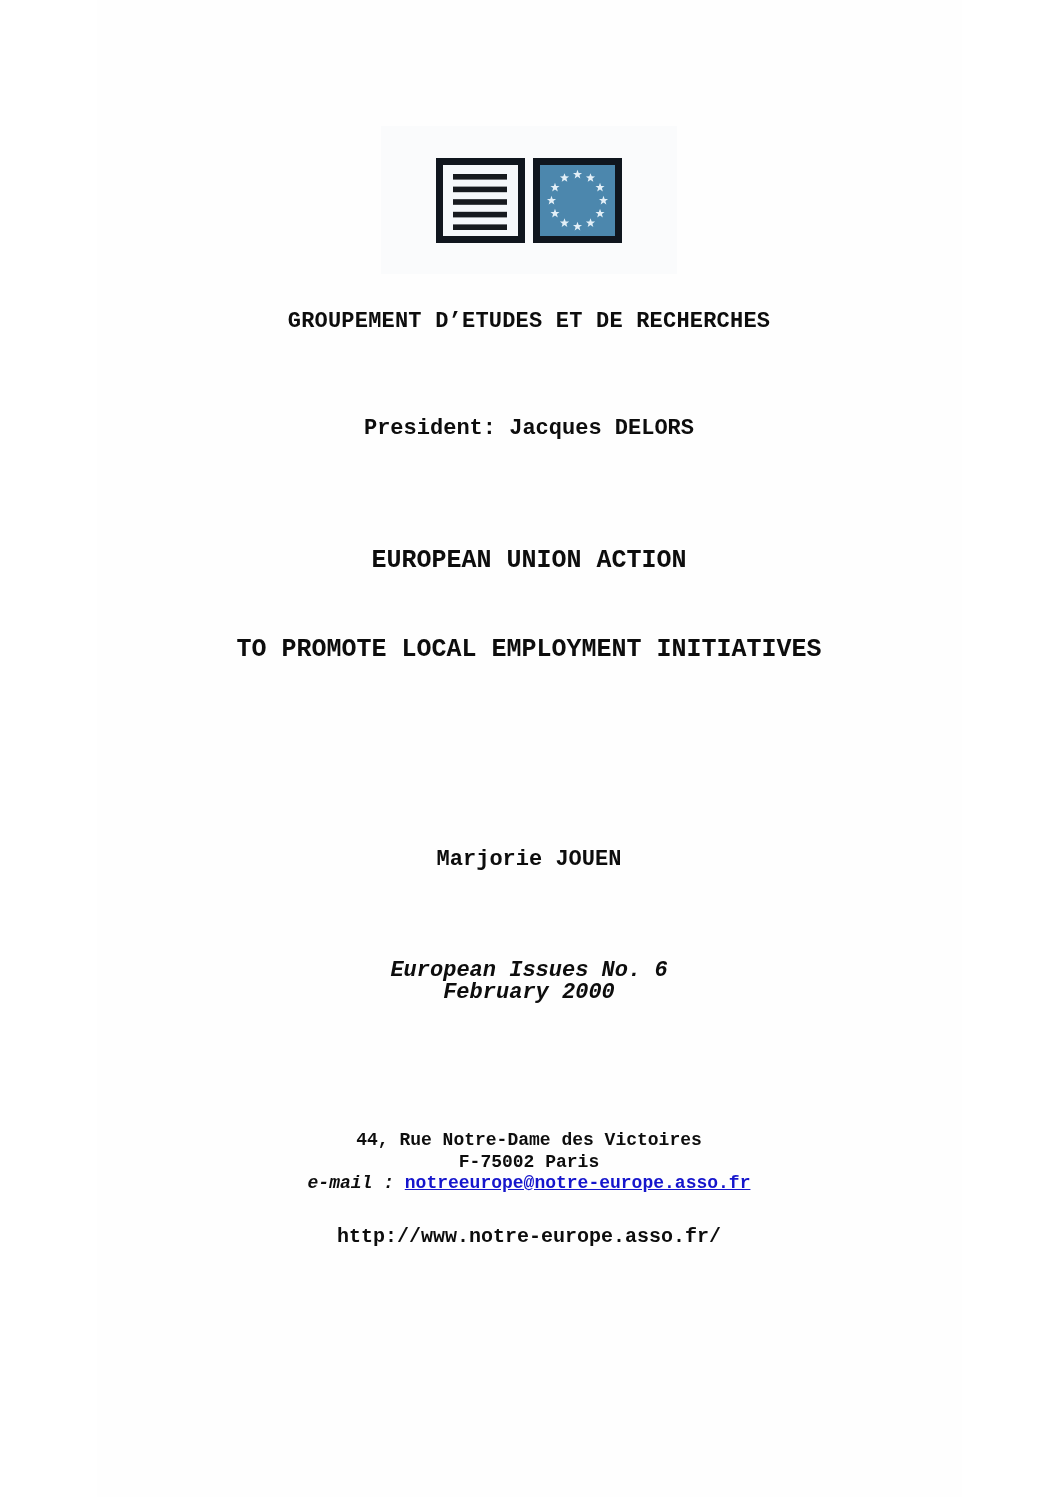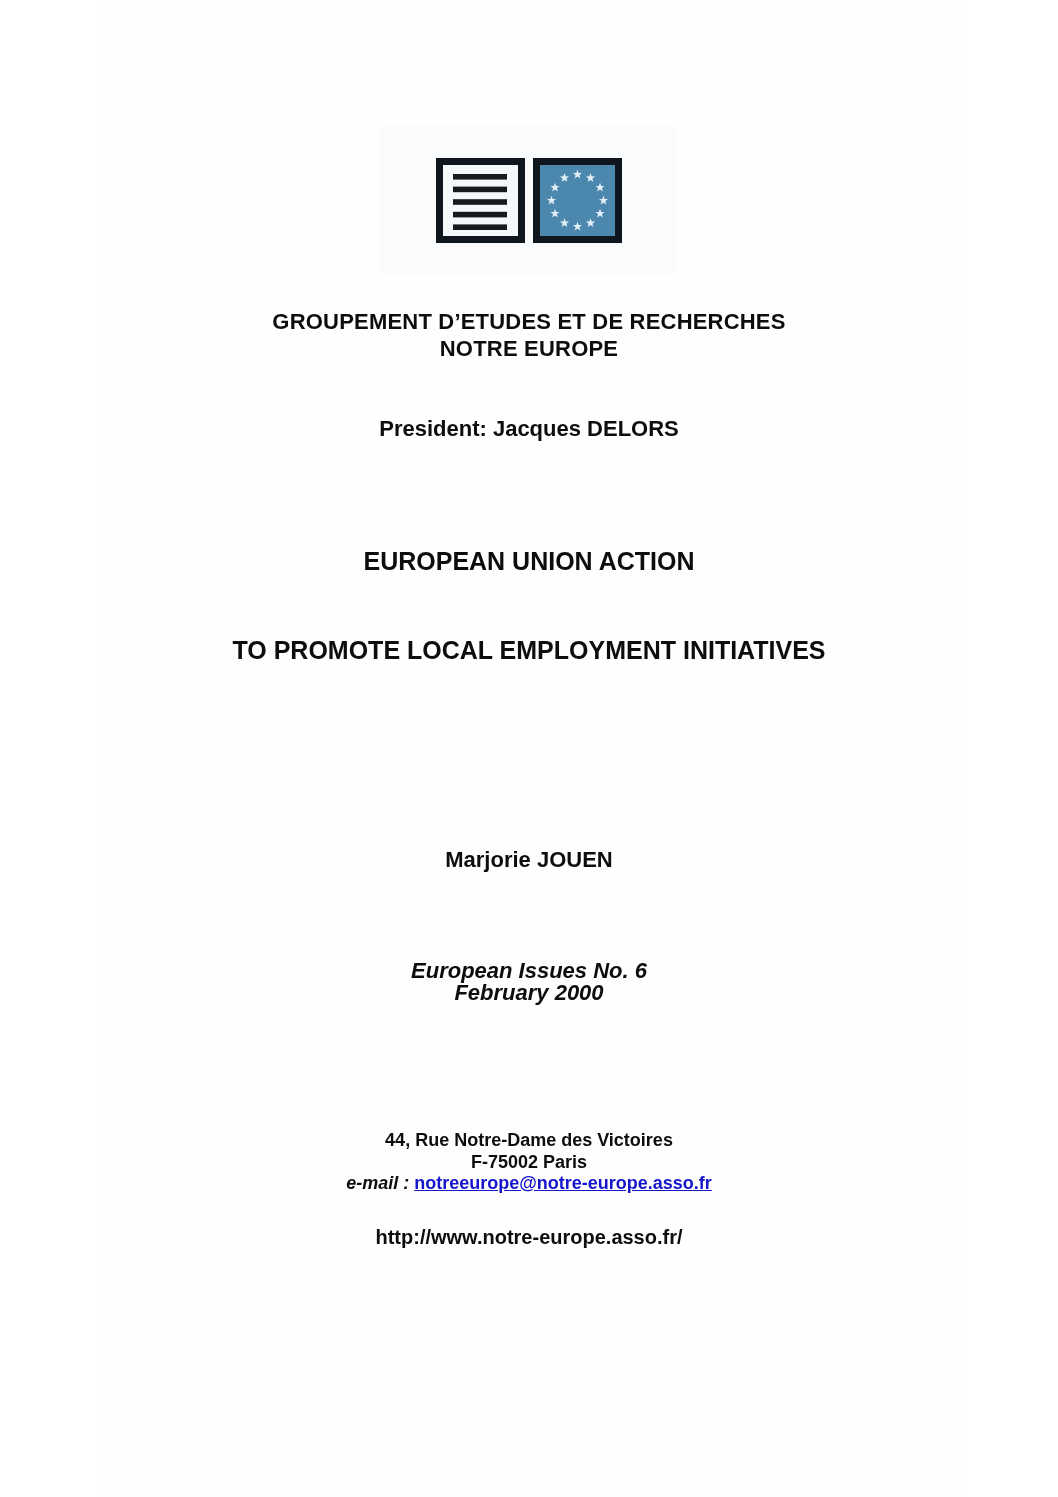--- a/index.html
+++ b/index.html
@@ -6,21 +6,21 @@
     margin: 0;
     padding: 0;
     background: #ffffff;
   }
   .page {
     position: relative;
     width: 865px;
     height: 1497px;
     margin: 0 auto;
     background: #fefefe;
-    font-family: Liberation Sans, sans-serif;
+    font-family: Liberation Mono, monospace;
     color: #0d0d0d;
     overflow: hidden;
   }
   .centered {
     position: absolute;
     left: 0;
     width: 100%;
     text-align: center;
   }
   
@@ -133,21 +133,20 @@
           <polygon points="21.98,50.70 23.16,53.88 26.55,54.02 23.89,56.12 24.80,59.38 21.98,57.50 19.16,59.38 20.08,56.12 17.42,54.02 20.81,53.88" fill="#e3eff7"></polygon>
           <polygon points="18.50,37.70 19.68,40.88 23.07,41.02 20.40,43.12 21.32,46.38 18.50,44.50 15.68,46.38 16.60,43.12 13.93,41.02 17.32,40.88" fill="#e3eff7"></polygon>
           <polygon points="21.98,24.70 23.16,27.88 26.55,28.02 23.89,30.12 24.80,33.38 21.98,31.50 19.16,33.38 20.08,30.12 17.42,28.02 20.81,27.88" fill="#e3eff7"></polygon>
           <polygon points="31.50,15.18 32.68,18.37 36.07,18.50 33.40,20.60 34.32,23.87 31.50,21.98 28.68,23.87 29.60,20.60 26.93,18.50 30.32,18.37" fill="#e3eff7"></polygon>
         </g>
     </svg>
   </div>
 
   <div class="centered org-block">
     <div>GROUPEMENT D’ETUDES ET DE RECHERCHES</div>
-    <div>NOTRE EUROPE</div>
   </div>
 
   <div class="centered president-block">President: Jacques DELORS</div>
 
   <div class="centered title1-block">EUROPEAN UNION ACTION</div>
   <div class="centered title2-block">TO PROMOTE LOCAL EMPLOYMENT INITIATIVES</div>
 
   <div class="centered author-block">Marjorie JOUEN</div>
 
   <div class="centered issue-block">

